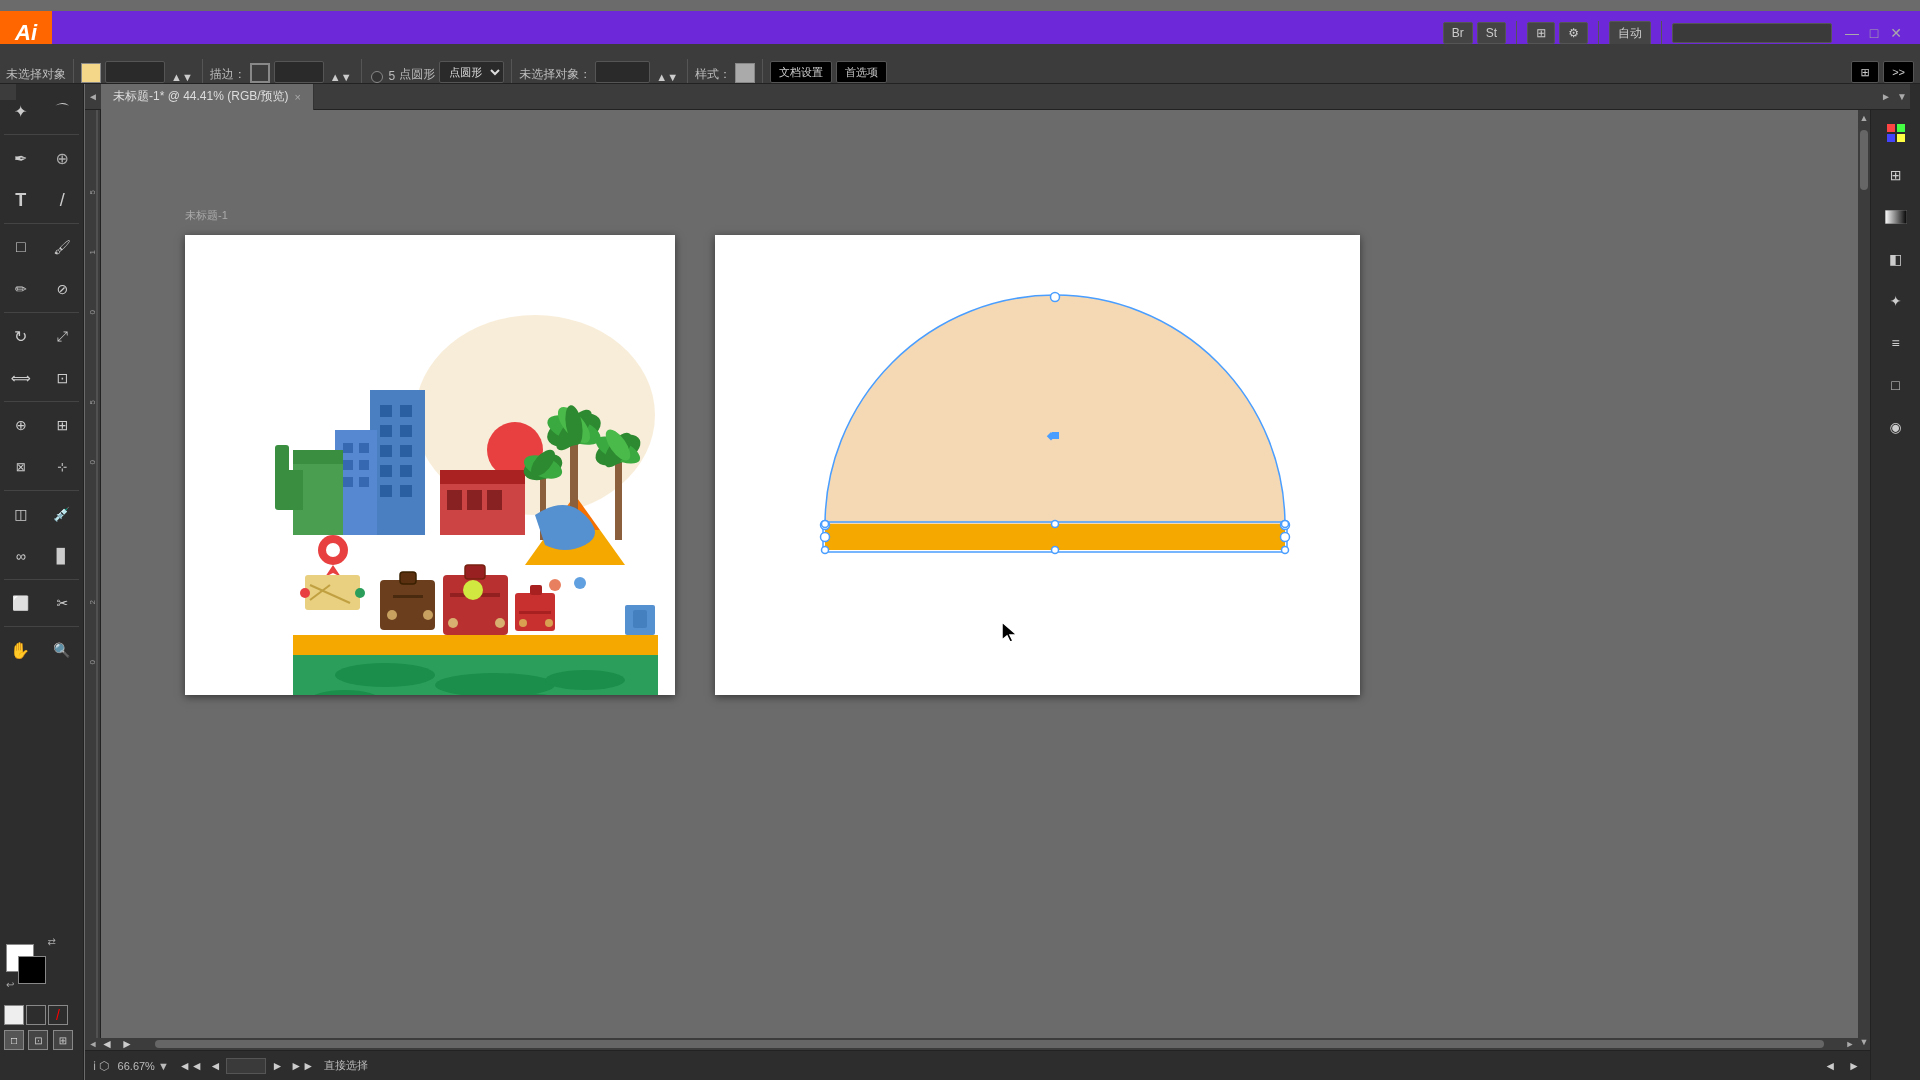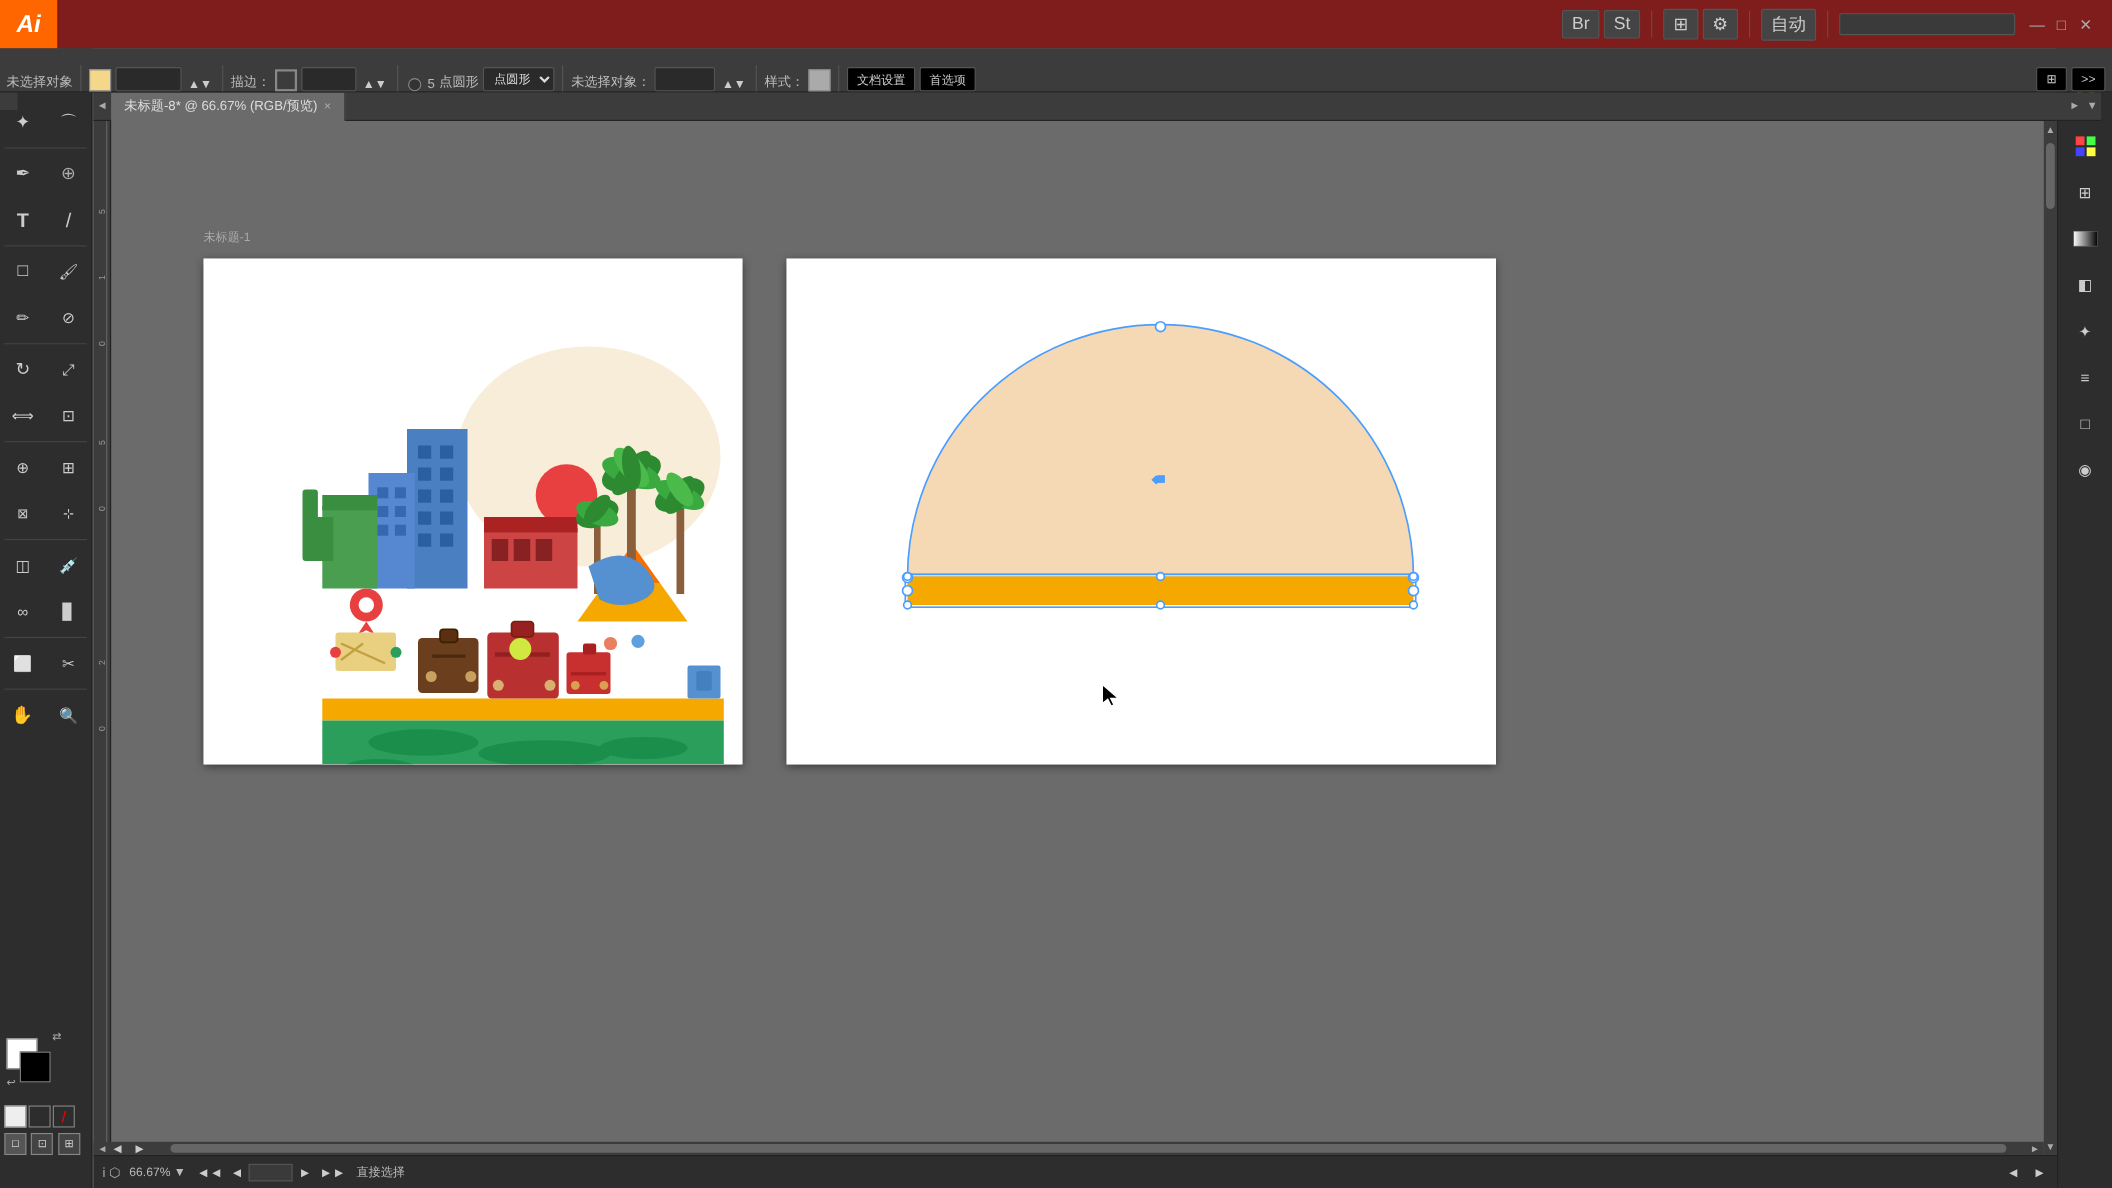--- a/index.html
+++ b/index.html
@@ -1,34 +1,34 @@
 <!DOCTYPE html>
 <html><head>
   <meta charset="utf-8">
   <style>
     * { margin: 0; padding: 0; box-sizing: border-box; }
     body { width: 1920px; height: 1080px; background: #6b6b6b; font-family: 'Microsoft YaHei', Arial, sans-serif; overflow: hidden; position: relative; }
 
     
     #menu-bar {
-      position: absolute; top: 0; left: 0; width: 1920px; height: 44px;
-      background: #7f1d1d; display: flex; align-items: center; z-index: 100;
+      position: absolute; top: 11px; left: 0; width: 1920px; height: 44px;
+      background: #6d28d9; display: flex; align-items: center; z-index: 100;
     }
     #app-logo {
       width: 52px; height: 44px; background: #ff6600; display: flex; align-items: center; justify-content: center;
       font-size: 22px; font-weight: bold; color: white; font-style: italic; flex-shrink: 0;
     }
     .menu-items { display: flex; align-items: center; height: 44px; }
     .menu-item {
       padding: 0 10px; height: 44px; display: flex; align-items: center;
       color: #ccc; font-size: 13px; cursor: pointer; white-space: nowrap;
     }
     .menu-right { margin-left: auto; display: flex; align-items: center; gap: 4px; padding-right: 8px; }
     .menu-btn {
-      background: #444; border: 1px solid #555; color: #ccc; padding: 3px 8px; font-size: 16px; cursor: pointer; border-radius: 2px;
+      background: #444; border: 1px solid #555; color: #ccc; padding: 3px 8px; font-size: 12px; cursor: pointer; border-radius: 2px;
     }
     .menu-search {
       background: #3a3a3a; border: 1px solid #555; color: #ccc; padding: 3px 8px; font-size: 11px; width: 160px; border-radius: 2px;
     }
     .window-controls { display: flex; align-items: center; gap: 6px; padding: 0 8px; }
     .win-btn { width: 16px; height: 16px; cursor: pointer; display: flex; align-items: center; justify-content: center; color: #aaa; font-size: 14px; }
 
     
     #toolbar {
       position: absolute; top: 44px; left: 0; width: 1920px; height: 40px;
@@ -289,21 +289,21 @@
     <div style="width:20px;height:20px;display:inline-flex;align-items:center;justify-content:center;background:#555;border:1px solid #888;color:white;font-size:10px;cursor:pointer;">□</div>
     <div style="width:20px;height:20px;display:inline-flex;align-items:center;justify-content:center;background:#444;border:1px solid #888;color:#ccc;font-size:10px;cursor:pointer;">⊡</div>
     <div style="width:20px;height:20px;display:inline-flex;align-items:center;justify-content:center;background:#444;border:1px solid #888;color:#ccc;font-size:10px;cursor:pointer;">⊞</div>
   </div>
 </div>
 
 <div id="tab-bar">
 
   <div style="width:16px;height:26px;display:flex;align-items:center;justify-content:center;cursor:pointer;color:#aaa;font-size:10px;">◄</div>
   <div class="tab active">
-    <span>未标题-8* @ 66.67% (RGB/预览)</span>
+    <span>未标题-1* @ 44.41% (RGB/预览)</span>
     <span class="tab-close">×</span>
   </div>
   <div style="flex:1;"></div>
   <div style="width:16px;height:26px;display:flex;align-items:center;justify-content:center;cursor:pointer;color:#aaa;font-size:10px;">►</div>
   <div style="width:16px;height:26px;display:flex;align-items:center;justify-content:center;cursor:pointer;color:#aaa;font-size:10px;">▼</div>
 </div>
 
 <div id="ruler-top">
   <svg width="100%" height="26" style="position:absolute;top:0;left:0;">
 

